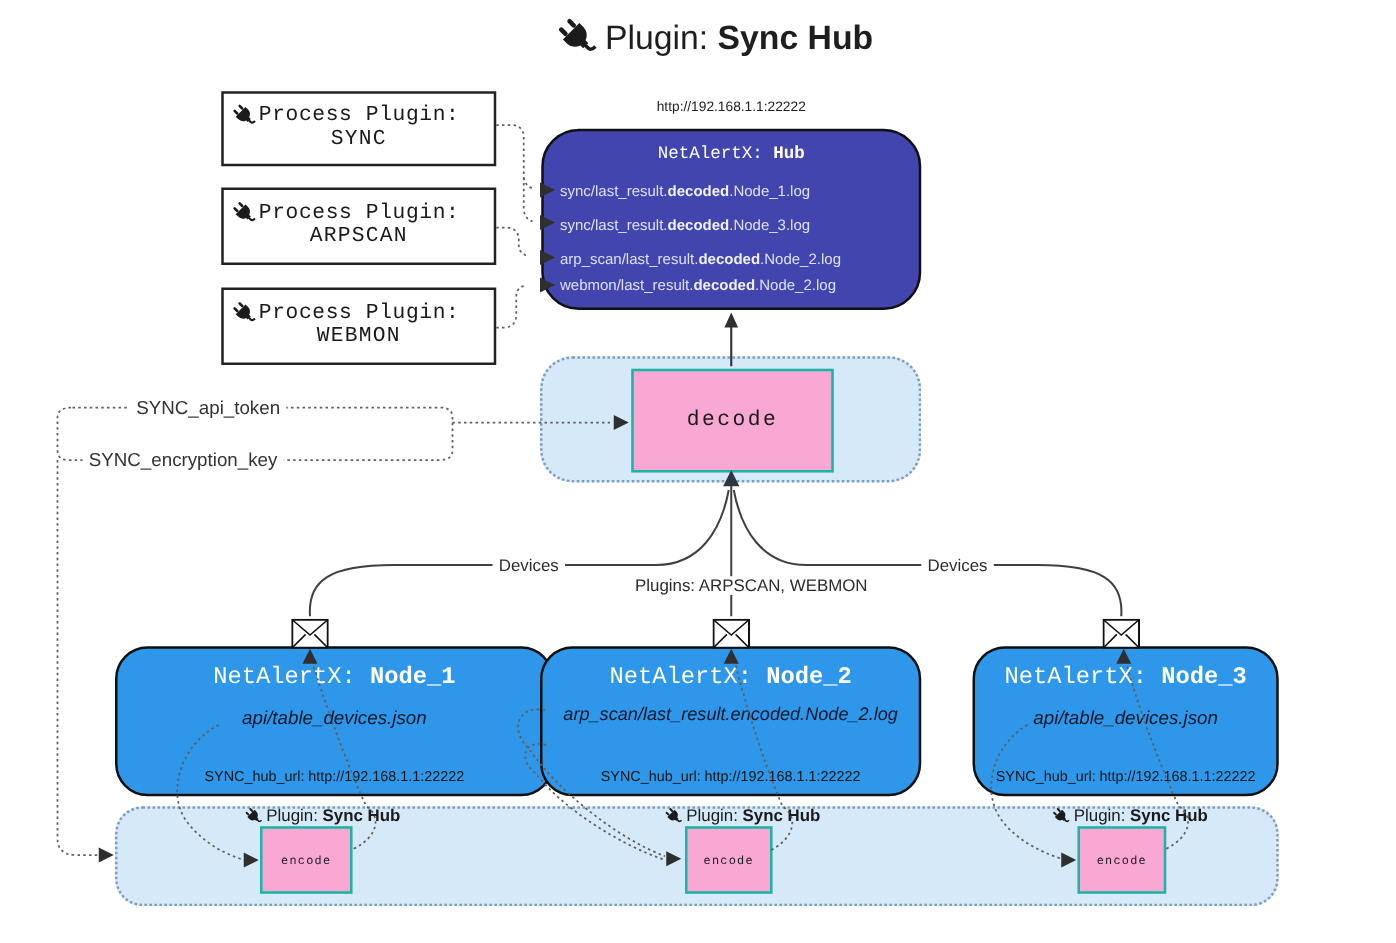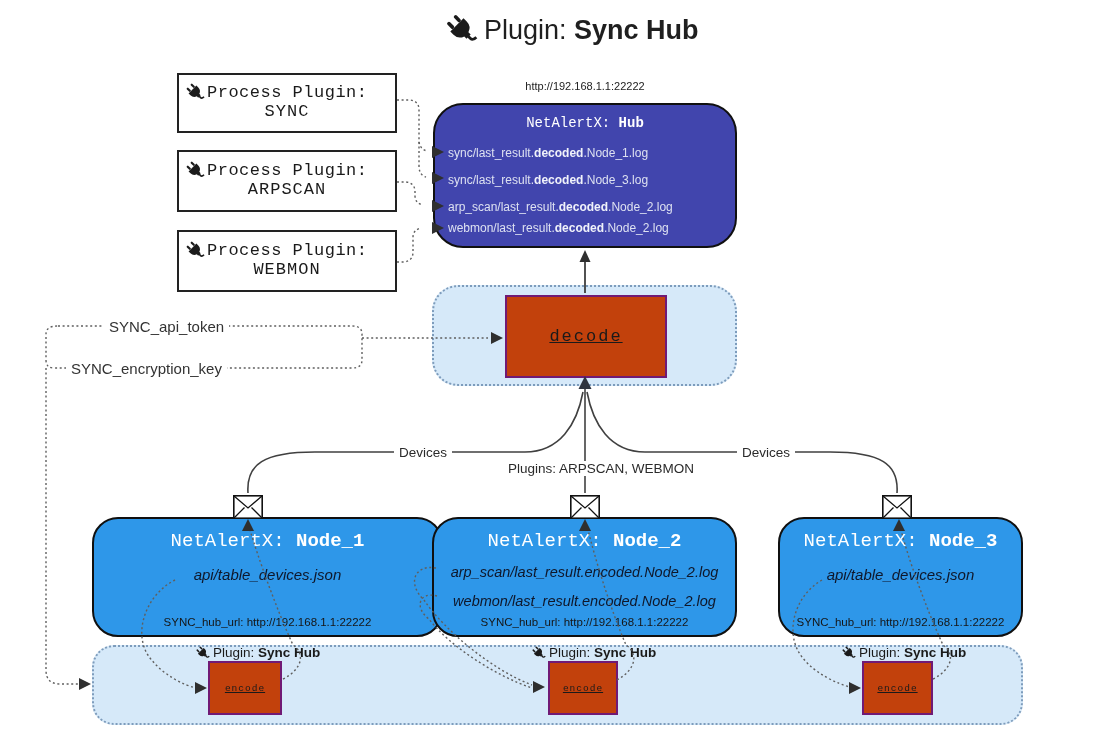--- a/index.html
+++ b/index.html
@@ -25,21 +25,21 @@
   .hub-url { left:433px; width:304px; top:80px; text-align:center; font-size:11px; color:#222; z-index:3;}
   .hub { left:433px; top:103px; width:304px; height:145px; border-radius:30px; border:2px solid #101010; z-index:2; }
   .hub-title { left:0; right:0; top:10px; text-align:center; color:#fff; font-size:14px; }
   .hub-title b, .node-title b { font-weight:700; }
   .hub-line { left:13px; top:0; color:#dde1f1; font-size:12px; white-space:nowrap; }
   .hub-line b { font-weight:700; color:#f0f2fa; }
 
   
   .band { background:#d6e9f9; border:2px dotted #7d9cbc; z-index:1; }
   .decode-band { left:432px; top:285px; width:305px; height:101px; border-radius:26px; }
-  .white-box { background:#c2410c; border:2px solid #701a75; z-index:3; display:flex; align-items:center; justify-content:center;text-decoration:underline; }
+  .white-box { background:#f9a8d4; border:2px solid #14b8a6; z-index:3; display:flex; align-items:center; justify-content:center; }
   .decode-box { left:505px; top:295px; width:162px; height:83px; font-size:17px; letter-spacing:2px; }
 
   
   .node { border-radius:26px; border:2px solid #101010; top:517px; height:120px; z-index:2; }
   .node-title { left:0; right:0; top:11px; text-align:center; color:#fff; font-size:19px; white-space:nowrap; }
   .node-file { left:0; right:0; text-align:center; color:#0f172a; font-size:14.5px; white-space:nowrap;font-style:italic; }
   .node-url { left:0; right:0; bottom:7px; text-align:center; color:#161616; font-size:11.5px; }
 
   .env { width:30px; height:24px; z-index:5; }
 
@@ -131,21 +131,20 @@
 <div class="abs chip" style="left:503px;top:461px;">Plugins: ARPSCAN, WEBMON</div>
 
 <div class="abs node" style="left: 92px; width: 351px; background-color: rgb(46, 151, 233);">
   <div class="abs node-title mono"><span>NetAlertX: </span><b>Node_1</b></div>
   <div class="abs node-file" style="top:47px;font-size:15px;">api/table_devices.json</div>
   <div class="abs node-url">SYNC_hub_url: http://192.168.1.1:22222</div>
 </div>
 <div class="abs node" style="left: 432px; width: 305px; background-color: rgb(46, 151, 233);">
   <div class="abs node-title mono"><span>NetAlertX: </span><b>Node_2</b></div>
   <div class="abs node-file" style="top:45px;">arp_scan/last_result.encoded.Node_2.log</div>
-  <div class="abs node-file" style="top:74px;">webmon/last_result.encoded.Node_2.log</div>
   <div class="abs node-url">SYNC_hub_url: http://192.168.1.1:22222</div>
 </div>
 <div class="abs node" style="left: 778px; width: 245px; background-color: rgb(46, 151, 233);">
   <div class="abs node-title mono"><span>NetAlertX: </span><b>Node_3</b></div>
   <div class="abs node-file" style="top:47px;font-size:15px;">api/table_devices.json</div>
   <div class="abs node-url">SYNC_hub_url: http://192.168.1.1:22222</div>
 </div>
 
 <svg class="abs env" style="left:233px;top:495px;">
     <use href="#envelope"></use>

